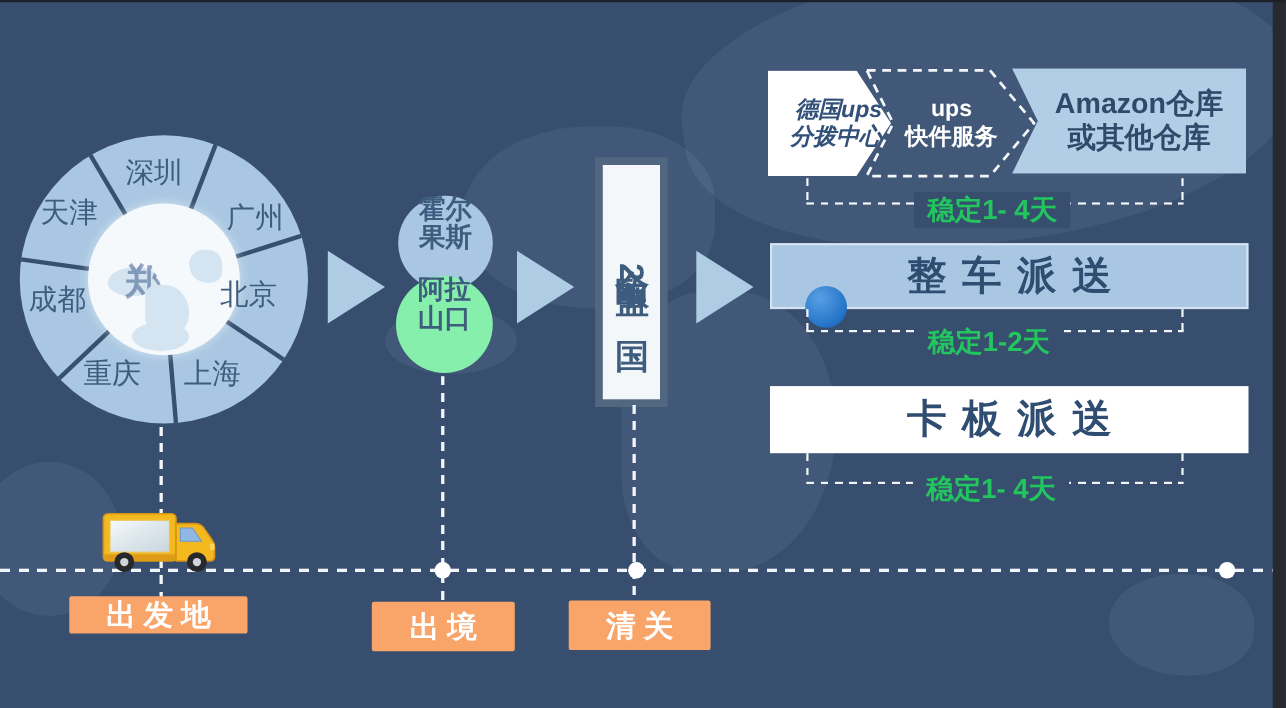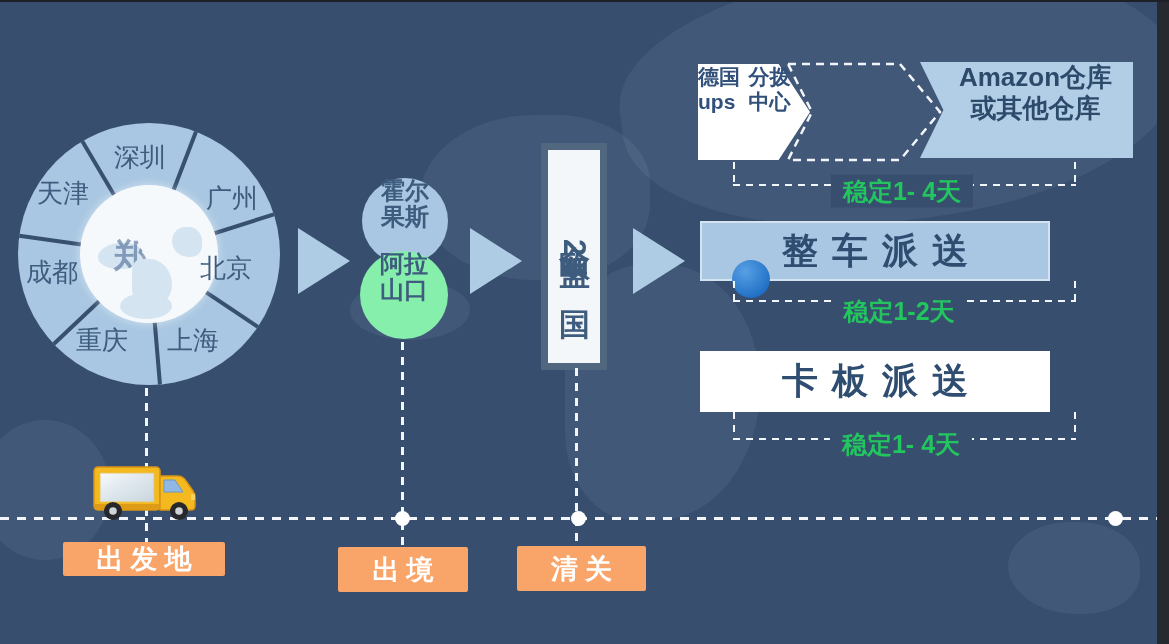--- a/index.html
+++ b/index.html
@@ -32,31 +32,31 @@
   #port2{left:360px;top:251px;width:88px;height:88px;background:#86efac;}
   
   #eu-frame{left:541px;top:143px;width:66px;height:227px;background:#51667f;padding:0;}
   #eu-inner{position:absolute;left:7px;top:7px;right:7px;bottom:7px;background:#f4f7fa;
     display:flex;align-items:center;justify-content:center;}
   #eu-text{writing-mode:vertical-rl;text-orientation:mixed;font-size:31px;font-weight:600;
     color:#3e5c7e;letter-spacing:6px;}
   
   #pent{left:698px;top:64px;width:112px;height:96px;background:#ffffff;
     clip-path:polygon(0 0,72% 0,100% 50%,72% 100%,0 100%);}
-  #pent-text{left:698px;top:64px;width:104px;height:96px;display:flex;flex-direction:row;
-    align-items:flex-start;justify-content:center;font-size:21px;font-weight:700;color:#31507a;line-height:1.2;}
+  #pent-text{left:698px;top:64px;width:104px;height:96px;display:flex;flex-direction:column;
+    align-items:flex-end;justify-content:center;font-size:21px;font-weight:700;color:#31507a;line-height:1.2;font-style:italic;}
   #chev-svg{left:778px;top:56px;}
   #chev-text{left:805px;top:64px;width:120px;height:96px;display:flex;flex-direction:column;
     align-items:center;justify-content:center;font-size:21px;font-weight:700;color:#ffffff;line-height:1.25;}
   #bluearrow{left:920px;top:62px;width:213px;height:96px;background:#b1cee6;
     clip-path:polygon(0 0,100% 0,100% 100%,0 100%,11% 50%);}
   #bluearrow-text{left:938px;top:62px;width:195px;height:96px;display:flex;flex-direction:column;
-    align-items:center;font-size:26px;font-weight:600;color:#2e4a6b;line-height:1.2;}
-  
-  .bar{position:absolute;left:700px;width:350px;display:flex;align-items:center;justify-content:center;
+    align-items:center;justify-content:center;font-size:26px;font-weight:600;color:#2e4a6b;line-height:1.2;}
+  
+  .bar{position:absolute;left:700px;width:435px;display:flex;align-items:center;justify-content:center;
     font-weight:700;color:#2f4d70;}
   #bar-truckload{top:221px;height:60px;background:#a9c7e2;border:2px solid rgba(255,255,255,.5);
     box-sizing:border-box;font-size:36px;letter-spacing:14px;text-indent:14px;}
   #bar-pallet{top:351px;height:61px;background:#ffffff;font-size:36px;letter-spacing:14px;text-indent:14px;}
   #cursor-dot{left:732px;top:260px;width:38px;height:38px;border-radius:50%;
     background:radial-gradient(circle at 35% 30%,#58a0e4,#1f6fc5 75%);}
   
   .dash-v{position:absolute;width:3px;background-image:repeating-linear-gradient(180deg,#f2f6fa 0 8px,transparent 8px 15px);}
   .dash-v2{position:absolute;width:2px;background-image:repeating-linear-gradient(180deg,#f2f6fa 0 7px,transparent 7px 13px);}
   .dash-h2{position:absolute;height:2px;background-image:repeating-linear-gradient(90deg,#f2f6fa 0 7px,transparent 7px 13px);}
@@ -132,20 +132,24 @@
   </div>
 
   <div id="pent" class="abs"></div>
   <div id="pent-text" class="abs">
     <span>德国ups</span>
     <span>分拨中心</span>
   </div>
   <svg id="chev-svg" class="abs" width="176" height="112">
     <polygon points="10,8 122,8 162,56 122,104 10,104 34,56" fill="none" stroke="#f2f6fa" stroke-width="2.5" stroke-dasharray="8 6"></polygon>
   </svg>
+  <div id="chev-text" class="abs">
+    <span>ups</span>
+    <span>快件服务</span>
+  </div>
   <div id="bluearrow" class="abs"></div>
   <div id="bluearrow-text" class="abs">
     <span>Amazon仓库</span>
     <span>或其他仓库</span>
   </div>
 
   <div class="dash-v2" style="left:733px;top:162px;height:24px;"></div>
   <div class="dash-v2" style="left:1074px;top:162px;height:24px;"></div>
   <div class="dash-h2" style="left:733px;top:184px;width:343px;"></div>
   <div class="dur-label" style="left:902px;top:191px;">稳定1- 4天</div>

